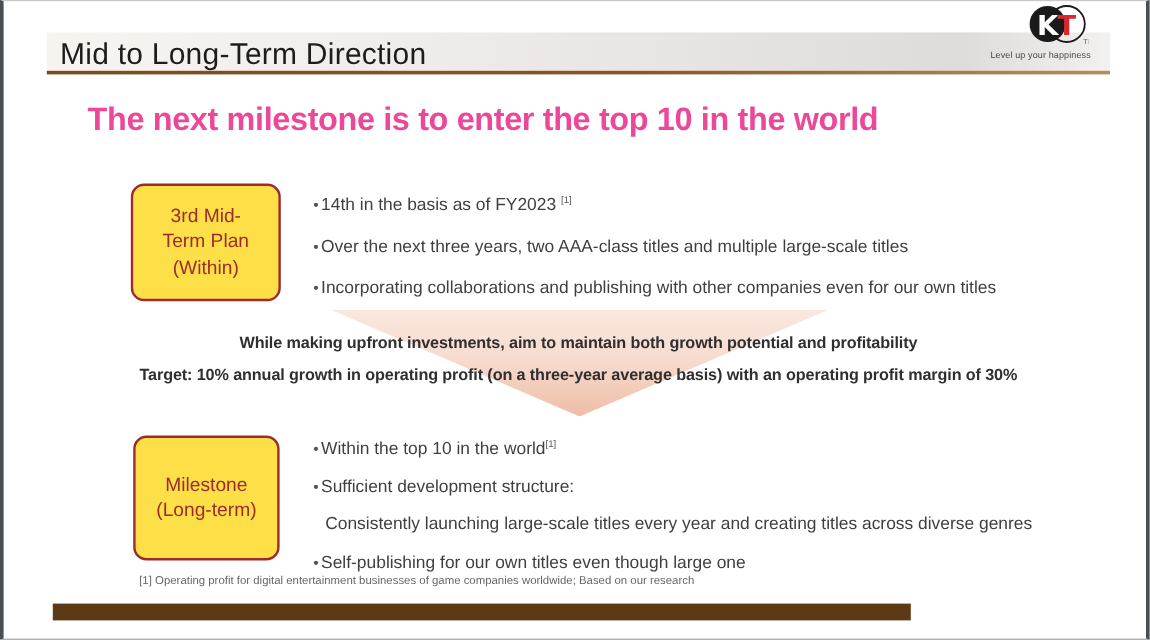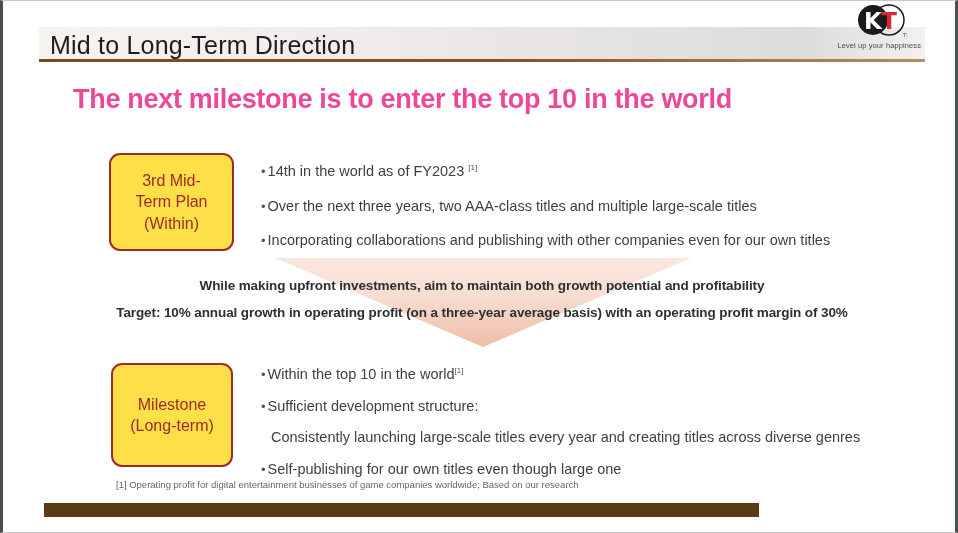--- a/index.html
+++ b/index.html
@@ -29,21 +29,21 @@
   .header-title{
     position:absolute;left:47px;top:16px;
     font-size:25px;color:#1d1d1b;letter-spacing:.2px;
     font-weight:400;white-space:nowrap;
   }
 
   
   .kt-logo{position:absolute;right:30px;top:2px;width:108px;height:54px;}
   .kt-mark{position:absolute;right:18px;top:0;width:52px;height:38px;}
   .kt-tag{
-    position:absolute;right:4px;top:38px;width:108px;text-align:right;
+    position:absolute;right:16px;top:38px;width:108px;text-align:right;
     font-size:7.5px;color:#4a4a4a;letter-spacing:.1px;white-space:nowrap;
   }
 
   
   .main-heading{
     position:absolute;left:70px;top:83px;
     font-size:27px;font-weight:bold;color:#ec4899;
     letter-spacing:-.3px;white-space:nowrap;
   }
 
@@ -133,21 +133,21 @@
   <div class="tagbox box1">
     <div>
       <span>3rd Mid-</span><br>
       <span>Term Plan</span><br>
       <span>(Within)</span>
     </div>
   </div>
 
   <div class="bullets blk1">
     <div class="bul">
-      <span class="dot">•</span><span>14th in the world as of FY2023 </span><sup>[1]</sup>
+      <span class="dot">•</span><span>14th in the basis as of FY2023 </span><sup>[1]</sup>
     </div>
     <div class="bul">
       <span class="dot">•</span><span>Over the next three years, two AAA-class titles and multiple large-scale titles</span>
     </div>
     <div class="bul">
       <span class="dot">•</span><span>Incorporating collaborations and publishing with other companies even for our own titles</span>
     </div>
   </div>
 
   <div class="mid">

